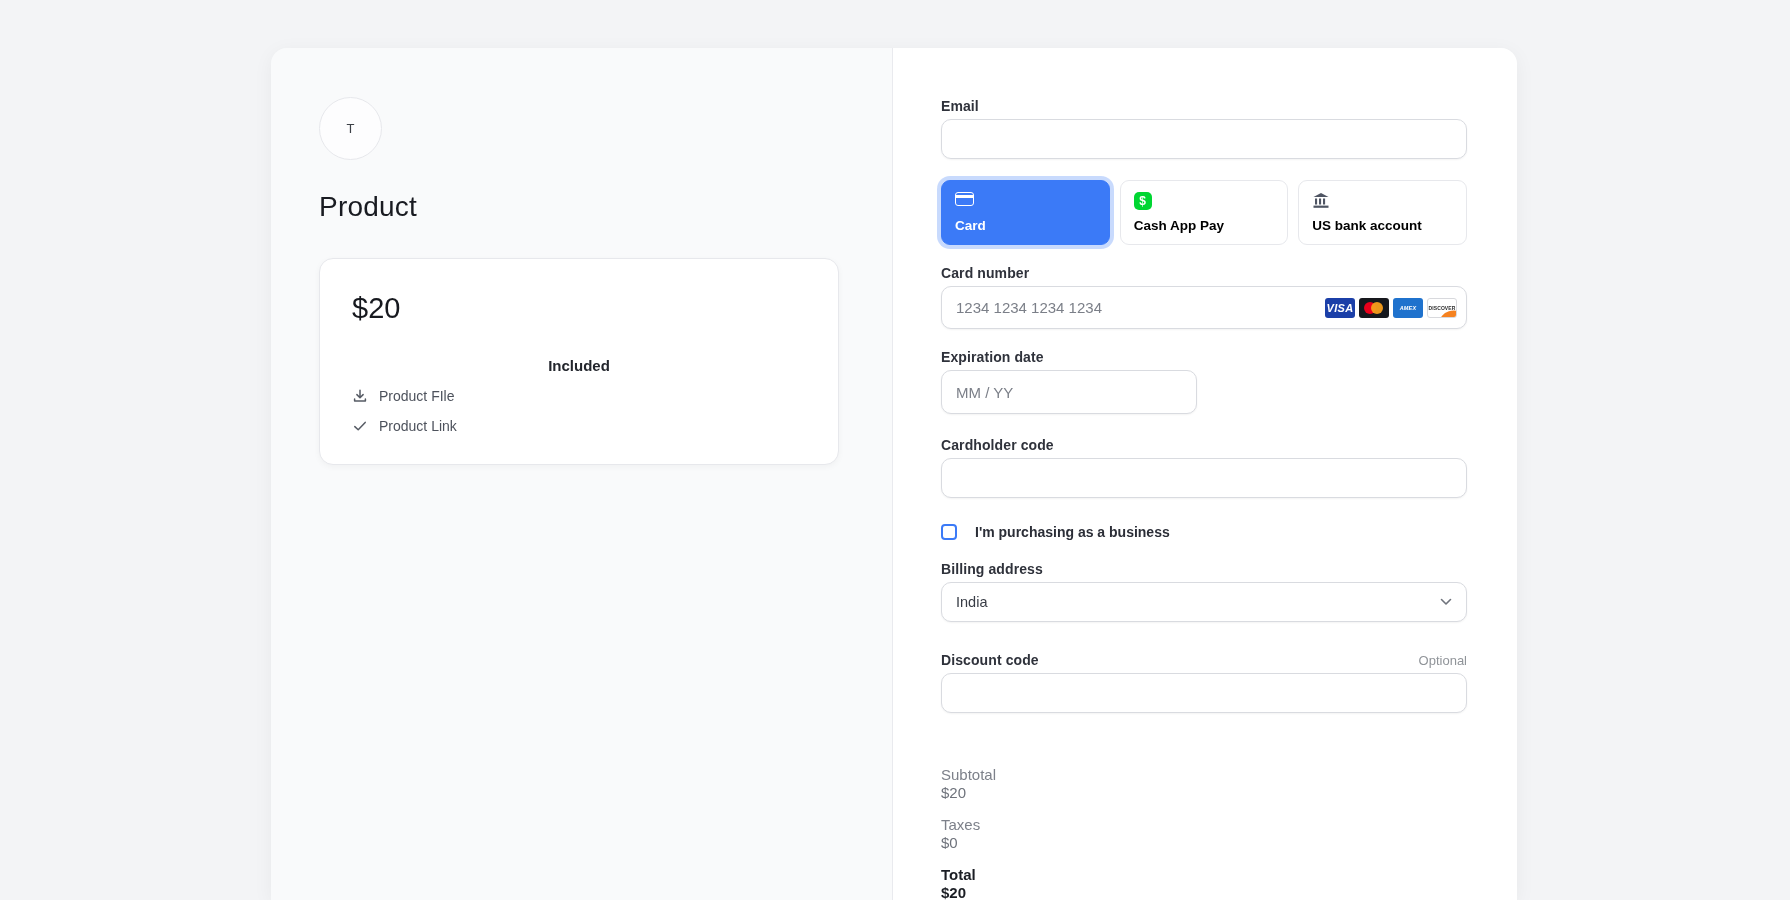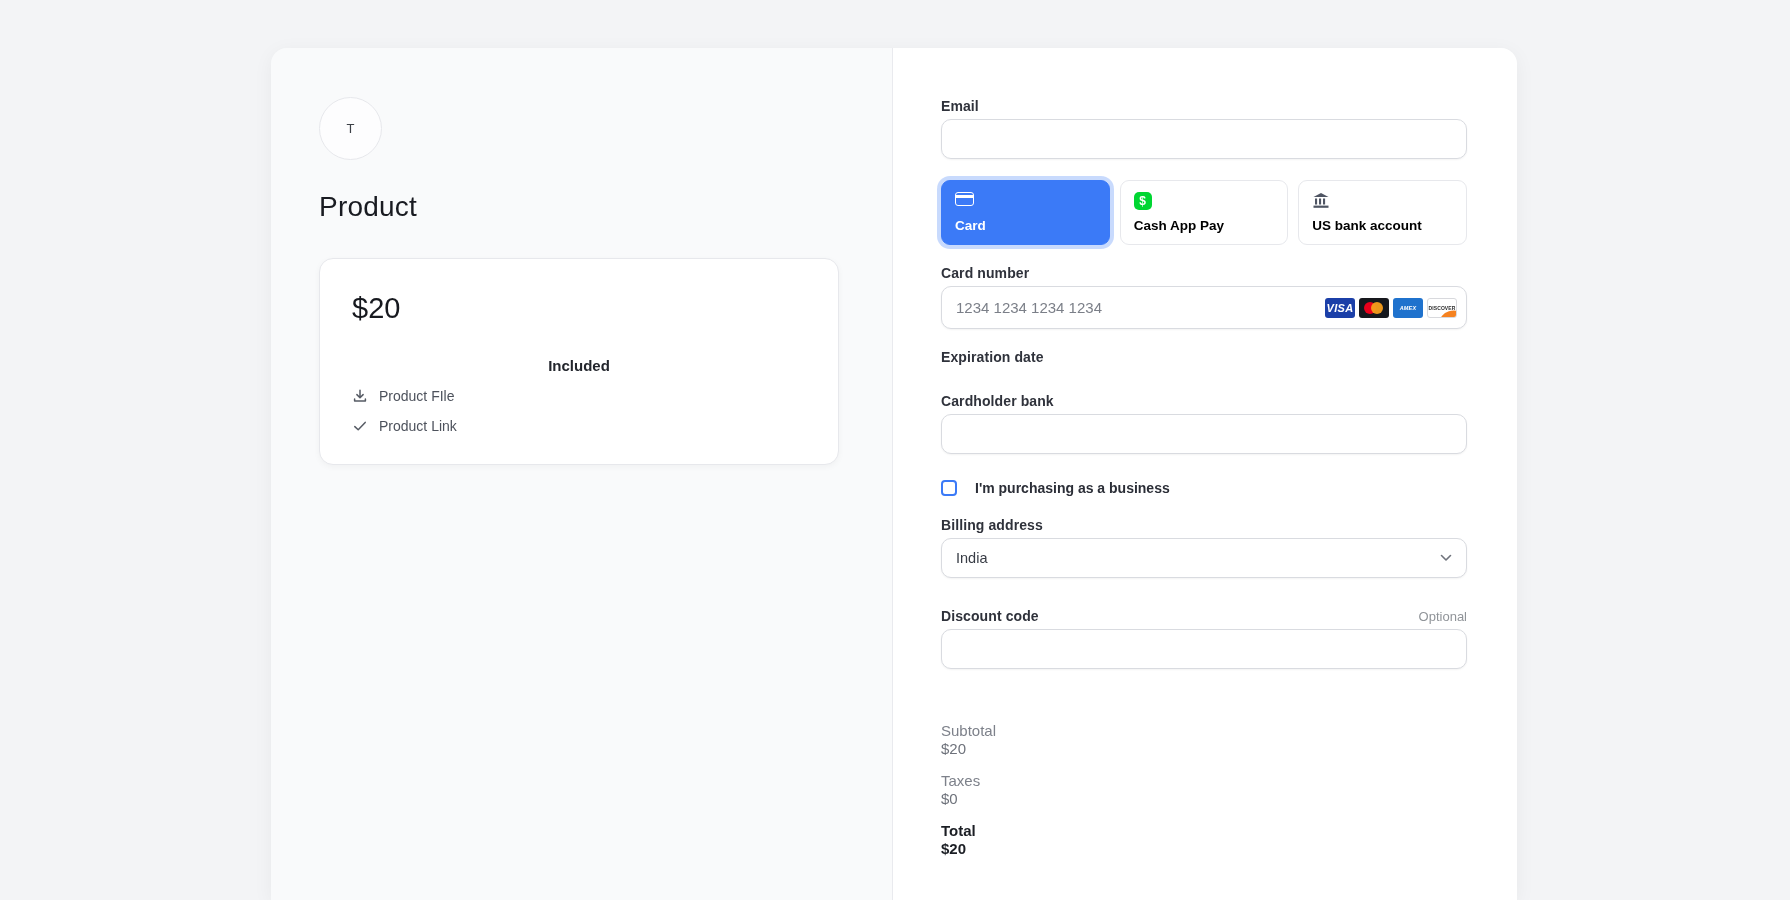--- a/index.html
+++ b/index.html
@@ -226,25 +226,26 @@
             <span>DISCOVER</span>
             <span class="swoosh"></span>
           </div>
         </div>
       </div>
     </div>
 
     <div class="two-col">
       <div>
         <div class="field-label">Expiration date</div>
+        <input class="text-input" type="text" placeholder="MM / YY" style="">
       </div>
     </div>
 
     <div class="cardholder-section">
-      <div class="field-label">Cardholder bank</div>
+      <div class="field-label">Cardholder code</div>
       <input class="text-input" type="text" style="">
     </div>
 
     <div class="checkbox-row">
       <span class="checkbox-box"></span>
       <span class="checkbox-label">I'm purchasing as a business</span>
     </div>
 
     <div class="billing-section">
       <div class="field-label">Billing address</div>

